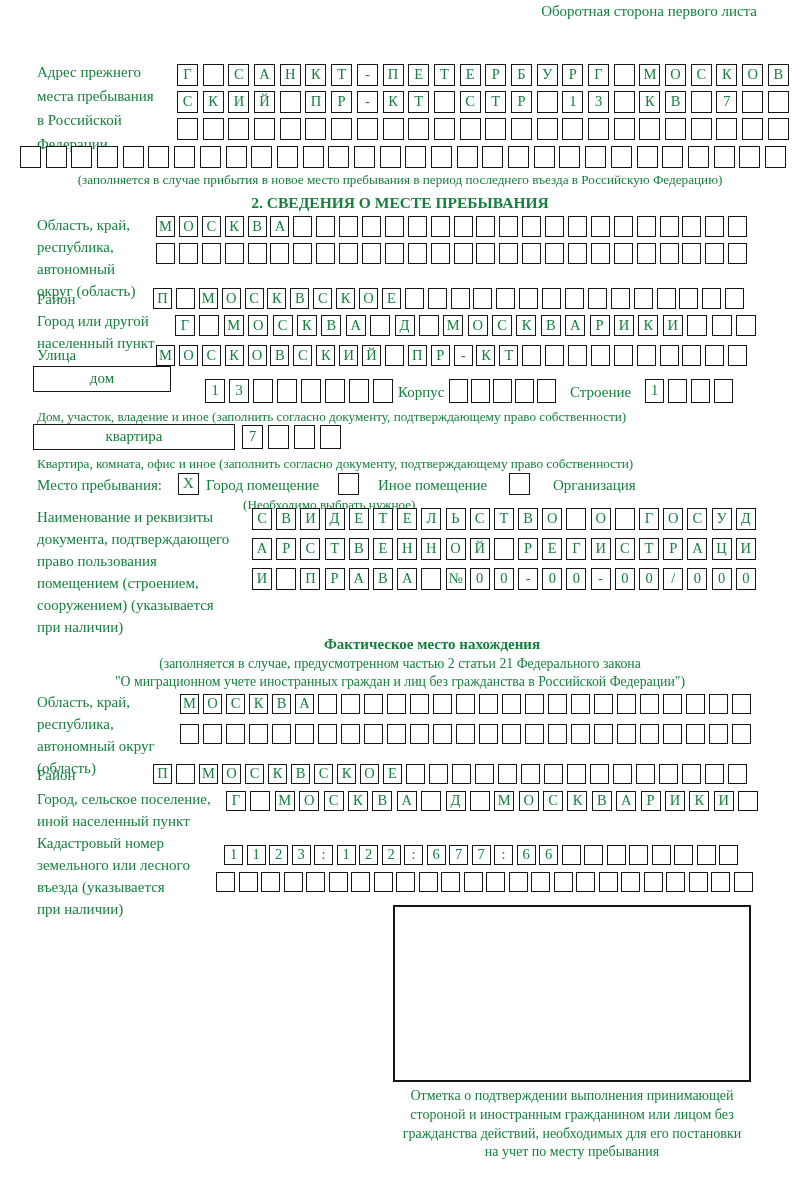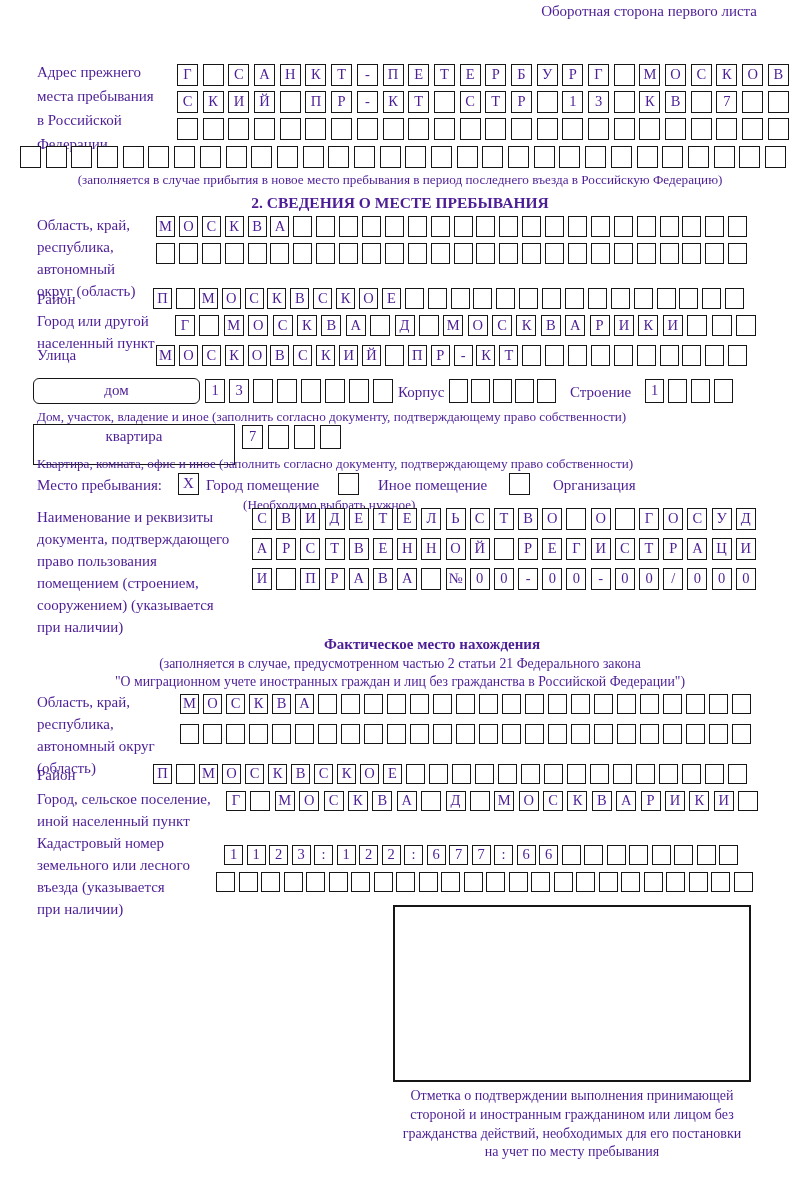--- a/index.html
+++ b/index.html
@@ -1,18 +1,18 @@
 <!DOCTYPE html>
 <html><head>
 <meta charset="utf-8">
 <style>
   html,body{margin:0;padding:0;background:#fff;}
   .page{
     position:relative;width:800px;height:1180px;background:#ffffff;
-    font-family:"Liberation Serif", serif;color:#4c1d95;overflow:hidden;
+    font-family:"Liberation Serif", serif;color:#15803d;overflow:hidden;
   }
   .abs{position:absolute;}
   .lbl{font-size:15px;line-height:22px;white-space:nowrap;}
   .lbl24 div{line-height:24px;}
   .cap{font-size:13.2px;white-space:nowrap;}
   .center{width:800px;text-align:center;left:0;}
   .title{font-size:15.5px;font-weight:bold;}
   .boxrow{white-space:nowrap;}
   .cell{
     display:inline-block;box-sizing:border-box;
@@ -81,30 +81,30 @@
 
   <div class="abs lbl" style="left:37px;top:310px;">
     <div>Город или другой</div>
     <div>населенный пункт</div>
   </div>
   <div class="abs boxrow cityrow" style="left:175px;top:315px;"><span class="cell">Г</span><span class="cell"></span><span class="cell">М</span><span class="cell">О</span><span class="cell">С</span><span class="cell">К</span><span class="cell">В</span><span class="cell">А</span><span class="cell"></span><span class="cell">Д</span><span class="cell"></span><span class="cell">М</span><span class="cell">О</span><span class="cell">С</span><span class="cell">К</span><span class="cell">В</span><span class="cell">А</span><span class="cell">Р</span><span class="cell">И</span><span class="cell">К</span><span class="cell">И</span><span class="cell"></span><span class="cell"></span><span class="cell"></span></div>
 
   <div class="abs lbl" style="left:37px;top:344px;">Улица</div>
   <div class="abs boxrow s2row" style="left:156px;top:345px;"><span class="cell">М</span><span class="cell">О</span><span class="cell">С</span><span class="cell">К</span><span class="cell">О</span><span class="cell">В</span><span class="cell">С</span><span class="cell">К</span><span class="cell">И</span><span class="cell">Й</span><span class="cell"></span><span class="cell">П</span><span class="cell">Р</span><span class="cell">-</span><span class="cell">К</span><span class="cell">Т</span><span class="cell"></span><span class="cell"></span><span class="cell"></span><span class="cell"></span><span class="cell"></span><span class="cell"></span><span class="cell"></span><span class="cell"></span><span class="cell"></span><span class="cell"></span></div>
 
-  <div class="abs labelbox" style="left:33px;top:378px;width:167px;height:26px;line-height:23px;border-radius:6px;">дом</div>
+  <div class="abs labelbox" style="left:33px;top:366px;width:138px;height:26px;line-height:23px;">дом</div>
   <div class="abs boxrow domrow" style="left:205px;top:379px;"><span class="cell">1</span><span class="cell">3</span><span class="cell"></span><span class="cell"></span><span class="cell"></span><span class="cell"></span><span class="cell"></span><span class="cell"></span></div>
   <div class="abs lbl" style="left:398px;top:381px;">Корпус</div>
   <div class="abs boxrow korpusrow" style="left:449px;top:379px;"><span class="cell"></span><span class="cell"></span><span class="cell"></span><span class="cell"></span><span class="cell"></span></div>
   <div class="abs lbl" style="left:570px;top:381px;">Строение</div>
   <div class="abs boxrow strrow" style="left:645px;top:379px;"><span class="cell">1</span><span class="cell"></span><span class="cell"></span><span class="cell"></span></div>
 
   <div class="abs cap" style="left:37px;top:409px;">Дом, участок, владение и иное (заполнить согласно документу, подтверждающему право собственности)</div>
 
-  <div class="abs labelbox" style="left:33px;top:424px;width:202px;height:41px;line-height:23px;">квартира</div>
+  <div class="abs labelbox" style="left:33px;top:424px;width:202px;height:26px;line-height:23px;">квартира</div>
   <div class="abs boxrow kvrow" style="left:242px;top:425px;"><span class="cell">7</span><span class="cell"></span><span class="cell"></span><span class="cell"></span></div>
 
   <div class="abs cap" style="left:37px;top:456px;">Квартира, комната, офис и иное (заполнить согласно документу, подтверждающему право собственности)</div>
 
   <div class="abs lbl" style="left:37px;top:474px;">Место пребывания:</div>
   <span class="abs chk" style="left:178px;top:473px;">X</span>
   <div class="abs lbl" style="left:206px;top:474px;">Город помещение</div>
   <span class="abs chk" style="left:338px;top:473px;"></span>
   <div class="abs lbl" style="left:378px;top:474px;">Иное помещение</div>
   <span class="abs chk" style="left:509px;top:473px;"></span>

